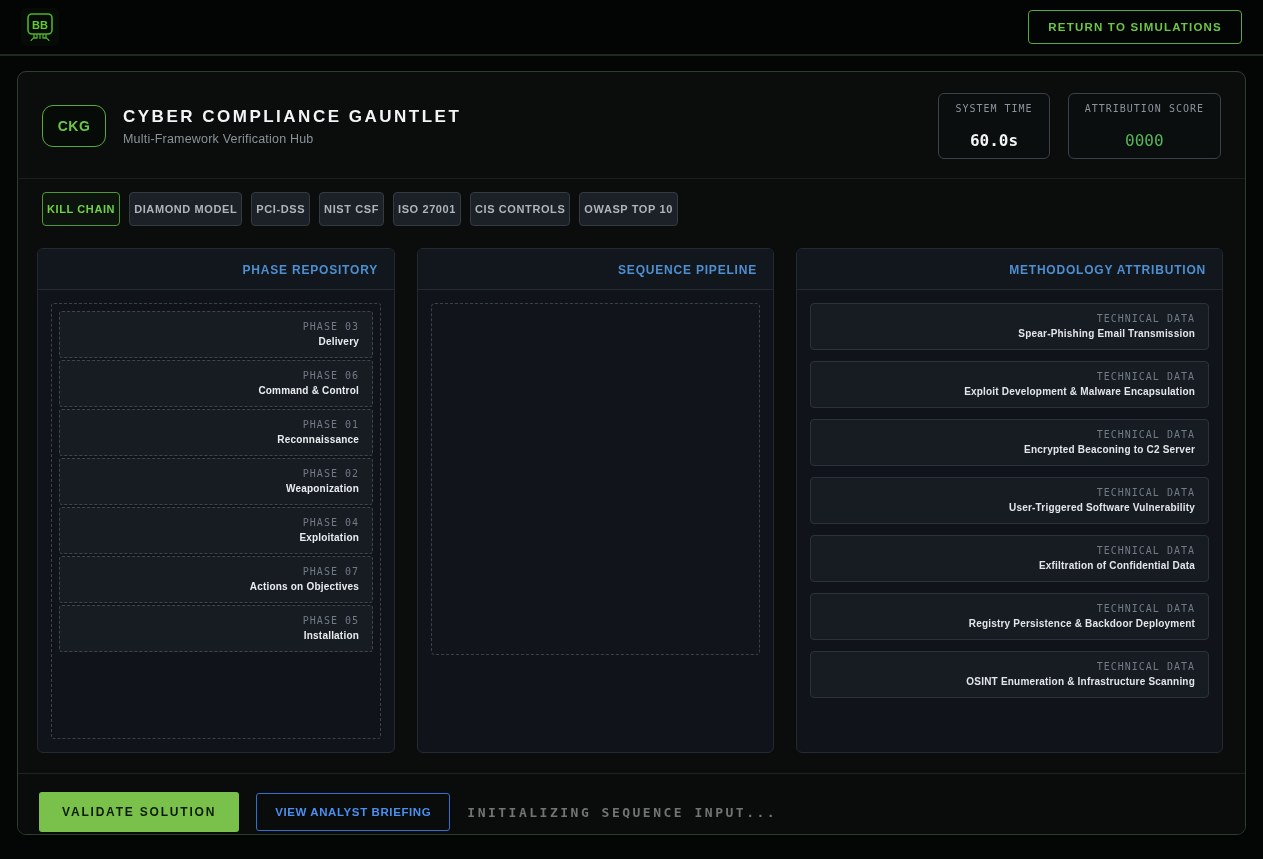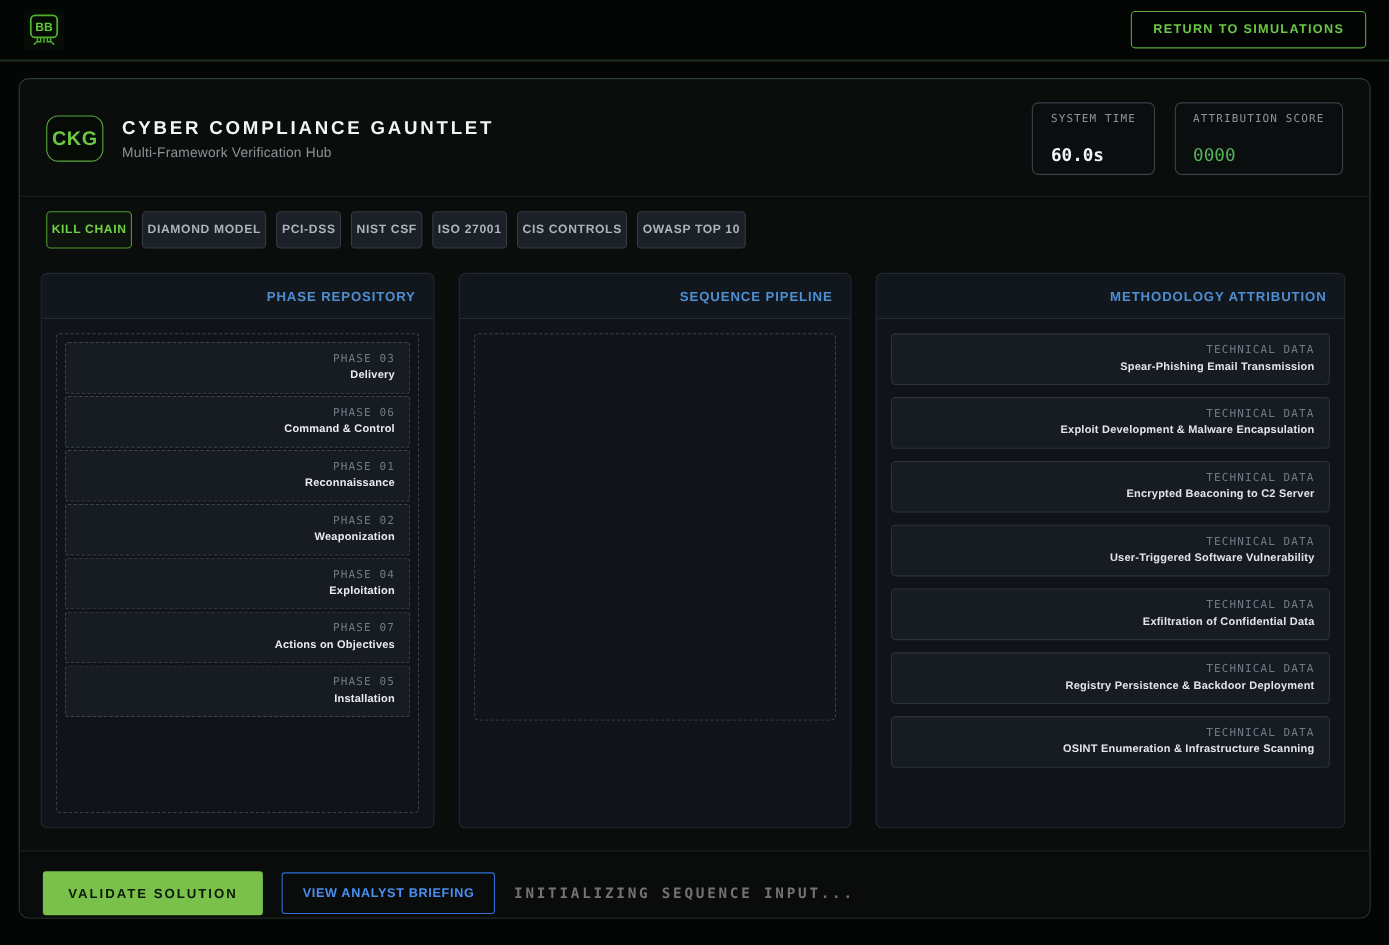--- a/index.html
+++ b/index.html
@@ -31,27 +31,27 @@
     display:flex; flex-direction:column; overflow:hidden;
   }
 
   
   .app-header{
     display:flex; align-items:center; justify-content:space-between;
     padding:21px 24px 19px 24px; border-bottom:1px solid #1a211d;
   }
   .header-left{ display:flex; align-items:center; gap:17px; }
   .ckg-badge{
-    width:52px; height:42px; border:1.5px solid #5aa73c; border-radius:11px;
-    background:#070b07; color:#6cc744; font-weight:bold; font-size:18px;
+    width:64px; height:42px; border:1.5px solid #5aa73c; border-radius:11px;
+    background:#070b07; color:#6cc744; font-weight:bold; font-size:14px;
     letter-spacing:.5px; display:flex; align-items:center; justify-content:center;
   }
   .app-title{ font-size:17px; font-weight:bold; letter-spacing:2.5px; color:#f2f4f6; }
   .app-subtitle{ font-size:12.5px; color:#8b9299; margin-top:5px; letter-spacing:.2px; }
-  .stats{ display:flex; gap:18px; }
+  .stats{ display:flex; gap:18px;text-align:center; }
   .stat-box{
     border:1px solid #3a4149; border-radius:6px; padding:9px 16px 8px 16px;
     min-width:88px; background:#0b0e0e;
   }
   .stat-label{ font-size:10px; color:#8b939c; letter-spacing:1px; }
   .stat-value{ font-size:16px; font-weight:bold; margin-top:17px; color:#f2f4f6; }
   .stat-value.green{ color:#56b556; font-weight:normal; }
 
   
   .tabs{ display:flex; gap:9px; padding:13px 24px 20px 24px; }

